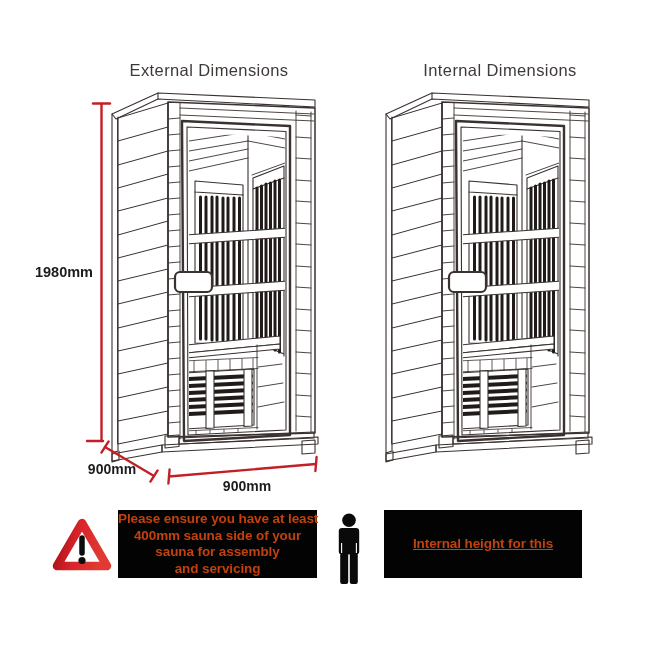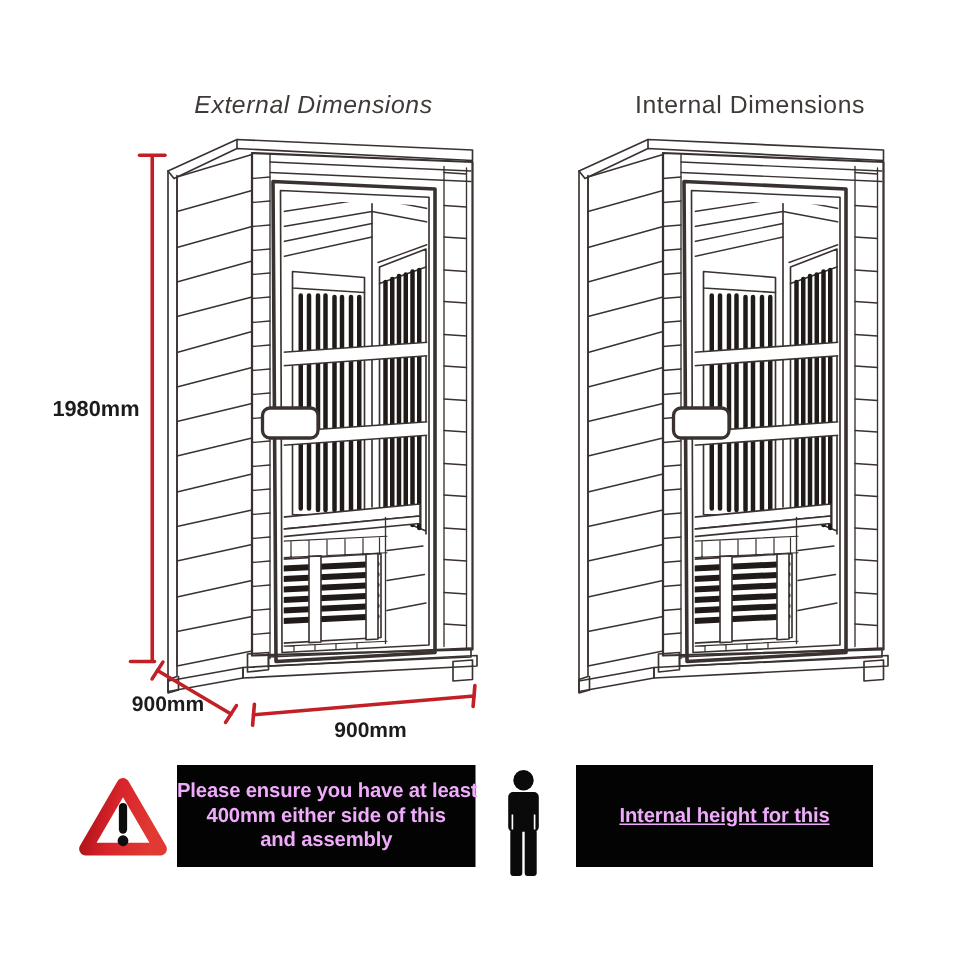--- a/index.html
+++ b/index.html
@@ -1,23 +1,23 @@
 <!DOCTYPE html>
 <html><head>
 <meta charset="utf-8">
 <style>
   html,body{margin:0;padding:0;background:#ffffff;}
   .canvas{position:relative;width:650px;height:650px;background:#ffffff;overflow:hidden;
           font-family:"Liberation Sans",sans-serif;}
   .title{position:absolute;top:61px;width:250px;text-align:center;
          font-size:16.5px;letter-spacing:.4px;color:#3f3a38;}
-  .title.ext{left:84px;font-style:italic;}
+  .title.ext{left:84px;}
   .title.int{left:375px;}
   svg{position:absolute;left:0;top:0;}
-  .note-box{position:absolute;top:510px;height:68px;background:#030303;color:#f0abfc;
+  .note-box{position:absolute;top:510px;height:68px;background:#030303;color:#c2410c;
             display:flex;flex-direction:column;justify-content:center;text-align:center;
             font-weight:bold;font-size:13.5px;line-height:16.5px;letter-spacing:-0.1px;
             white-space:nowrap;}
   .note-box.assembly{left:118px;width:199px;}
   .note-box.height{left:384px;width:198px;text-decoration:underline;}
   .icon{position:absolute;}
   .warning-icon{left:52px;top:515px;}
   .person-icon{left:337px;top:513px;}
 </style>
 </head>
@@ -169,22 +169,23 @@
         <stop offset="1" stop-color="#e03a33"></stop>
       </linearGradient>
     </defs>
     <path d="M30,8 L55,51 L5,51 Z" fill="#ffffff" stroke="url(#redGrad)" stroke-width="8.5" stroke-linejoin="round"></path>
     <path d="M30,23 V38" stroke="#0d0d0d" stroke-width="5.5" stroke-linecap="round"></path>
     <circle cx="30" cy="45.5" r="3.6" fill="#0d0d0d"></circle>
   </svg>
 
   <div class="note-box assembly">
     <div>Please ensure you have at least</div>
-    <div>400mm either side of this</div>
-    <div>and assembly</div>
+    <div>400mm sauna side of your</div>
+    <div>sauna for assembly</div>
+    <div>and servicing</div>
   </div>
 
   <svg class="icon person-icon" width="24" height="72" viewBox="0 0 24 72">
     <g fill="#0a0a0a">
       <circle cx="12" cy="7.2" r="6.8"></circle>
       <rect x="1.8" y="15" width="20.4" height="26.5" rx="3.2"></rect>
       <rect x="3.2" y="40" width="8" height="31" rx="2"></rect>
       <rect x="12.8" y="40" width="8" height="31" rx="2"></rect>
     </g>
     <path d="M4.6,30 V40 M19.4,30 V40" stroke="#ffffff" stroke-width="1.1"></path>

